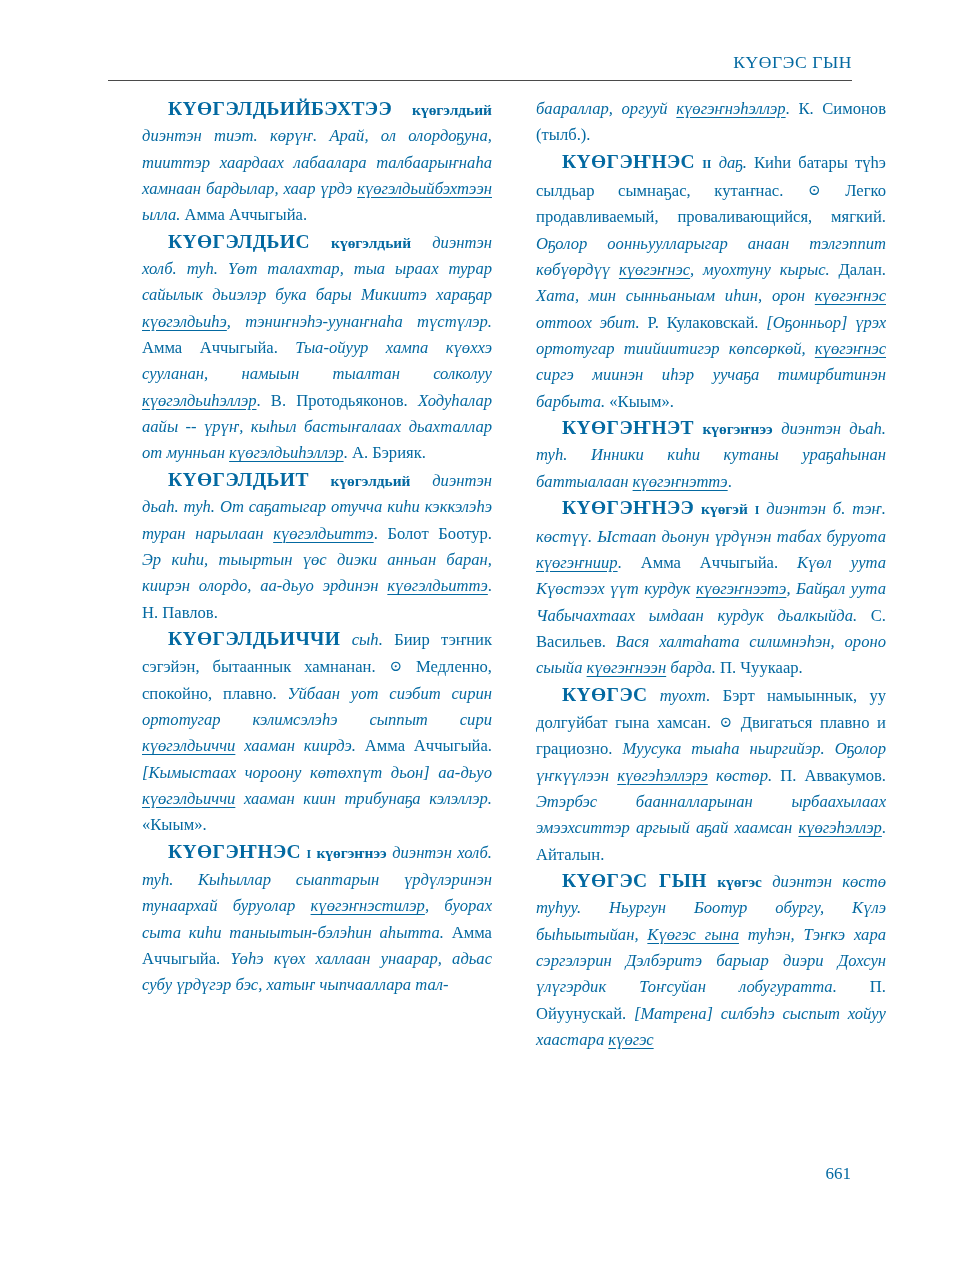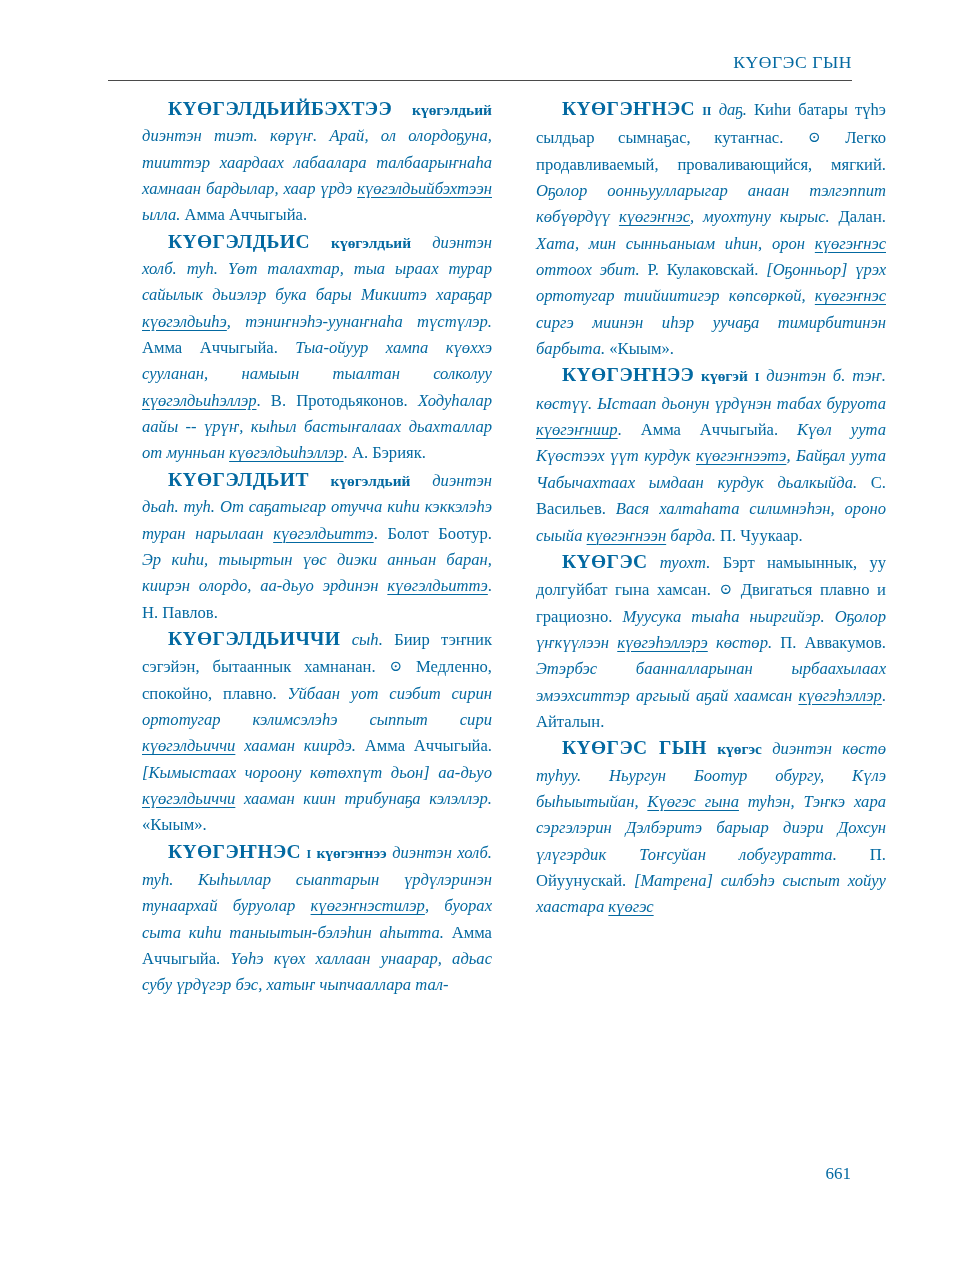--- a/index.html
+++ b/index.html
@@ -121,23 +121,25 @@
       <p><span class="hw">КҮӨГЭЛДЬИТ</span> <span class="deriv">күөгэлдьий</span> <span class="it">диэнтэн дьаһ. туһ.</span> <span class="it">От саҕатыгар отучча киһи кэккэлэһэ туран нарылаан</span> <span class="ul">күөгэлдьиттэ</span><span>.</span> <span>Болот Боотур.</span> <span class="it">Эр киһи, тыыртын үөс диэки анньан баран, киирэн олордо, аа-дьуо эрдинэн</span> <span class="ul">күөгэлдьиттэ</span><span>.</span> <span>Н. Павлов.</span></p>
 
       <p><span class="hw">КҮӨГЭЛДЬИЧЧИ</span> <span class="it">сыһ.</span> <span>Биир тэҥник сэгэйэн, бытааннык хамнанан.</span> <span class="bullet">⊙</span> <span>Медленно, спокойно, плавно.</span> <span class="it">Уйбаан уот сиэбит сирин ортотугар кэлимсэлэһэ сыппыт сири</span> <span class="ul">күөгэлдьиччи</span> <span class="it">хааман киирдэ.</span> <span>Амма Аччыгыйа.</span> <span class="it">[Кымыстаах чороону көтөхпүт дьон] аа-дьуо</span> <span class="ul">күөгэлдьиччи</span> <span class="it">хааман киин трибунаҕа кэлэллэр.</span> <span>«Кыым».</span></p>
 
       <p><span class="hw">КҮӨГЭҤНЭС</span> <span class="hwnum">I</span> <span class="deriv">күөгэҥнээ</span> <span class="it">диэнтэн холб. туһ.</span> <span class="it">Кыһыллар сыаптарын үрдүлэринэн тунаархай буруолар</span> <span class="ul">күөгэҥнэстилэр</span><span class="it">, буорах сыта киһи таныытын-бэлэһин аһытта.</span> <span>Амма Аччыгыйа.</span> <span class="it">Үөһэ күөх халлаан унаарар, адьас субу үрдүгэр бэс, хатыҥ чыпчааллара тал-</span></p>
 
     </div>
 
     <div class="col">
 
+      <p class="cont"><span class="it">баараллар, оргууй</span> <span class="ul">күөгэҥнэһэллэр</span><span>.</span> <span>К. Симонов (тылб.).</span></p>
 
       <p><span class="hw">КҮӨГЭҤНЭС</span> <span class="hwnum">II</span> <span class="it">даҕ.</span> <span>Киһи батары түһэ сылдьар сымнаҕас, кутаҥнас.</span> <span class="bullet">⊙</span> <span>Легко продавливаемый, проваливающийся, мягкий.</span> <span class="it">Оҕолор оонньуулларыгар анаан тэлгэппит көбүөрдүү</span> <span class="ul">күөгэҥнэс</span><span class="it">, муохтуну кырыс.</span> <span>Далан.</span> <span class="it">Хата, мин сынньаныам иһин, орон</span> <span class="ul">күөгэҥнэс</span> <span class="it">оттоох эбит.</span> <span>Р. Кулаковскай.</span> <span class="it">[Оҕонньор] үрэх ортотугар тиийиитигэр көпсөркөй,</span> <span class="ul">күөгэҥнэс</span> <span class="it">сиргэ миинэн иһэр уучаҕа тимирбитинэн барбыта.</span> <span>«Кыым».</span></p>
 
+      <p><span class="hw">КҮӨГЭҤНЭТ</span> <span class="deriv">күөгэҥнээ</span> <span class="it">диэнтэн дьаһ. туһ.</span> <span class="it">Инники киһи кутаны ураҕаһынан баттыалаан</span> <span class="ul">күөгэҥнэттэ</span><span>.</span></p>
 
       <p><span class="hw">КҮӨГЭҤНЭЭ</span> <span class="deriv">күөгэй</span> <span class="hwnum">I</span> <span class="it">диэнтэн б. тэҥ. көстүү.</span> <span class="it">Ыстаап дьонун үрдүнэн табах буруота</span> <span class="ul">күөгэҥниир</span><span>.</span> <span>Амма Аччыгыйа.</span> <span class="it">Күөл уута Күөстээх үүт курдук</span> <span class="ul">күөгэҥнээтэ</span><span class="it">, Байҕал уута Чабычахтаах ымдаан курдук дьалкыйда.</span> <span>С. Васильев.</span> <span class="it">Вася халтаһата силимнэһэн, ороно сыыйа</span> <span class="ul">күөгэҥнээн</span> <span class="it">барда.</span> <span>П. Чуукаар.</span></p>
 
       <p><span class="hw">КҮӨГЭС</span> <span class="it">туохт.</span> <span>Бэрт намыыннык, уу долгуйбат гына хамсан.</span> <span class="bullet">⊙</span> <span>Двигаться плавно и грациозно.</span> <span class="it">Муусука тыаһа ньиргийэр. Оҕолор үҥкүүлээн</span> <span class="ul">күөгэһэллэрэ</span> <span class="it">көстөр.</span> <span>П. Аввакумов.</span> <span class="it">Этэрбэс баанналларынан ырбаахылаах эмээхситтэр аргыый аҕай хаамсан</span> <span class="ul">күөгэһэллэр</span><span>.</span> <span>Айталын.</span></p>
 
       <p><span class="hw">КҮӨГЭС ГЫН</span> <span class="deriv">күөгэс</span> <span class="it">диэнтэн көстө туһуу.</span> <span class="it">Ньургун Боотур обургу, Күлэ быһыытыйан,</span> <span class="ul">Күөгэс гына</span> <span class="it">туһэн, Тэҥкэ хара сэргэлэрин Дэлбэритэ барыар диэри Дохсун үлүгэрдик Тоҥсуйан лобугуратта.</span> <span>П. Ойуунускай.</span> <span class="it">[Матрена] силбэһэ сыспыт хойуу хаастара</span> <span class="ul">күөгэс</span></p>
 
     </div>
   </div>
 

